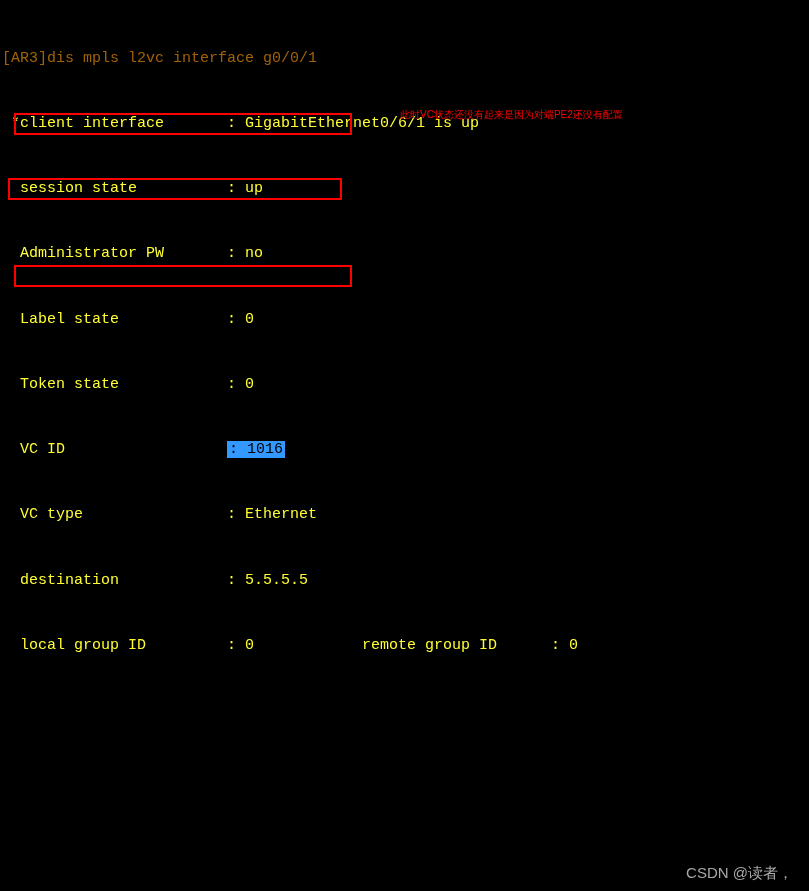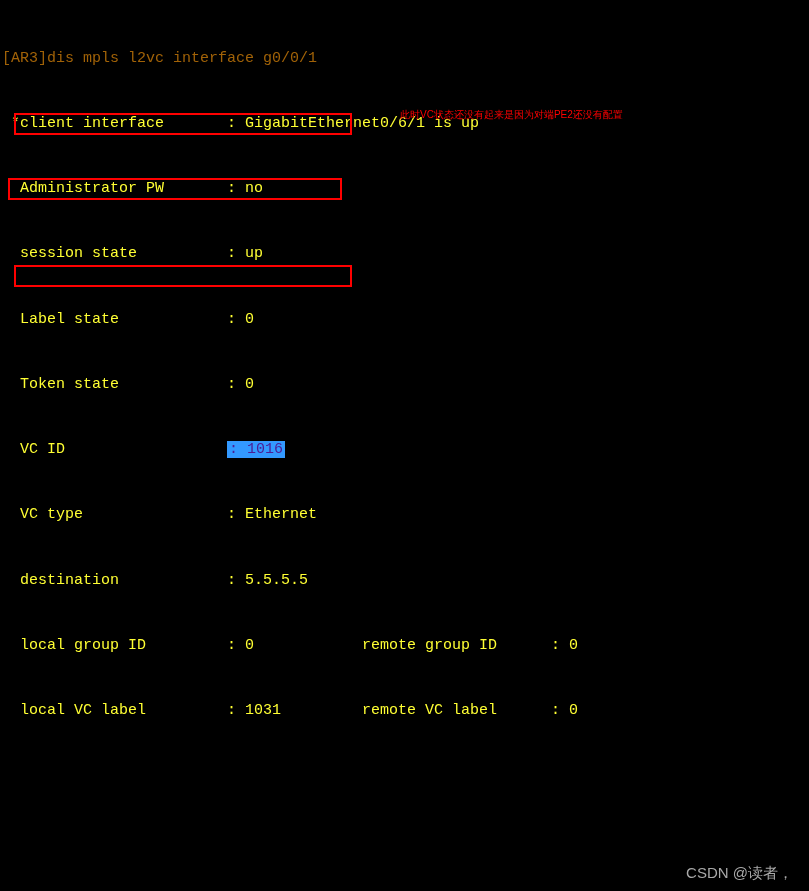--- a/index.html
+++ b/index.html
@@ -19,21 +19,21 @@
     line-height: 1.45;
     white-space: pre;
   }
   .cmd-line { color: #a16207; }
   .row {
     position: relative;
     white-space: pre;
   }
   .highlight-sel {
     background: #3399ff;
-    color: #4c1d95;
+    color: #000000;
     padding: 0 2px;
   }
   .redbox {
     position: absolute;
     border: 2px solid #ff0000;
     pointer-events: none;
     box-sizing: border-box;
   }
   .annotation {
     position: absolute;
@@ -54,29 +54,28 @@
     opacity: 0.9;
     margin-left: 25px;
   }
 </style>
 </head>
 <body>
 
 <div class="terminal">
   <div class="row cmd-line">[AR3]dis mpls l2vc interface g0/0/1</div>
   <div class="row"> *client interface       : GigabitEthernet0/6/1 is up</div>
+  <div class="row">  session state          : up</div>
   <div class="row">  Administrator PW       : no</div>
-  <div class="row">  session state          : up</div>
   <div class="row">  Label state            : 0</div>
   <div class="row">  Token state            : 0</div>
   <div class="row"><span>  VC ID                  </span><span class="highlight-sel">: 1016</span></div>
   <div class="row">  VC type                : Ethernet</div>
   <div class="row">  destination            : 5.5.5.5</div>
   <div class="row">  local group ID         : 0            remote group ID      : 0</div>
-  <div class="row">  local VC label         : 1031         remote VC label      : 0</div>
   
   
   
   
   
   
   
   
   
   

